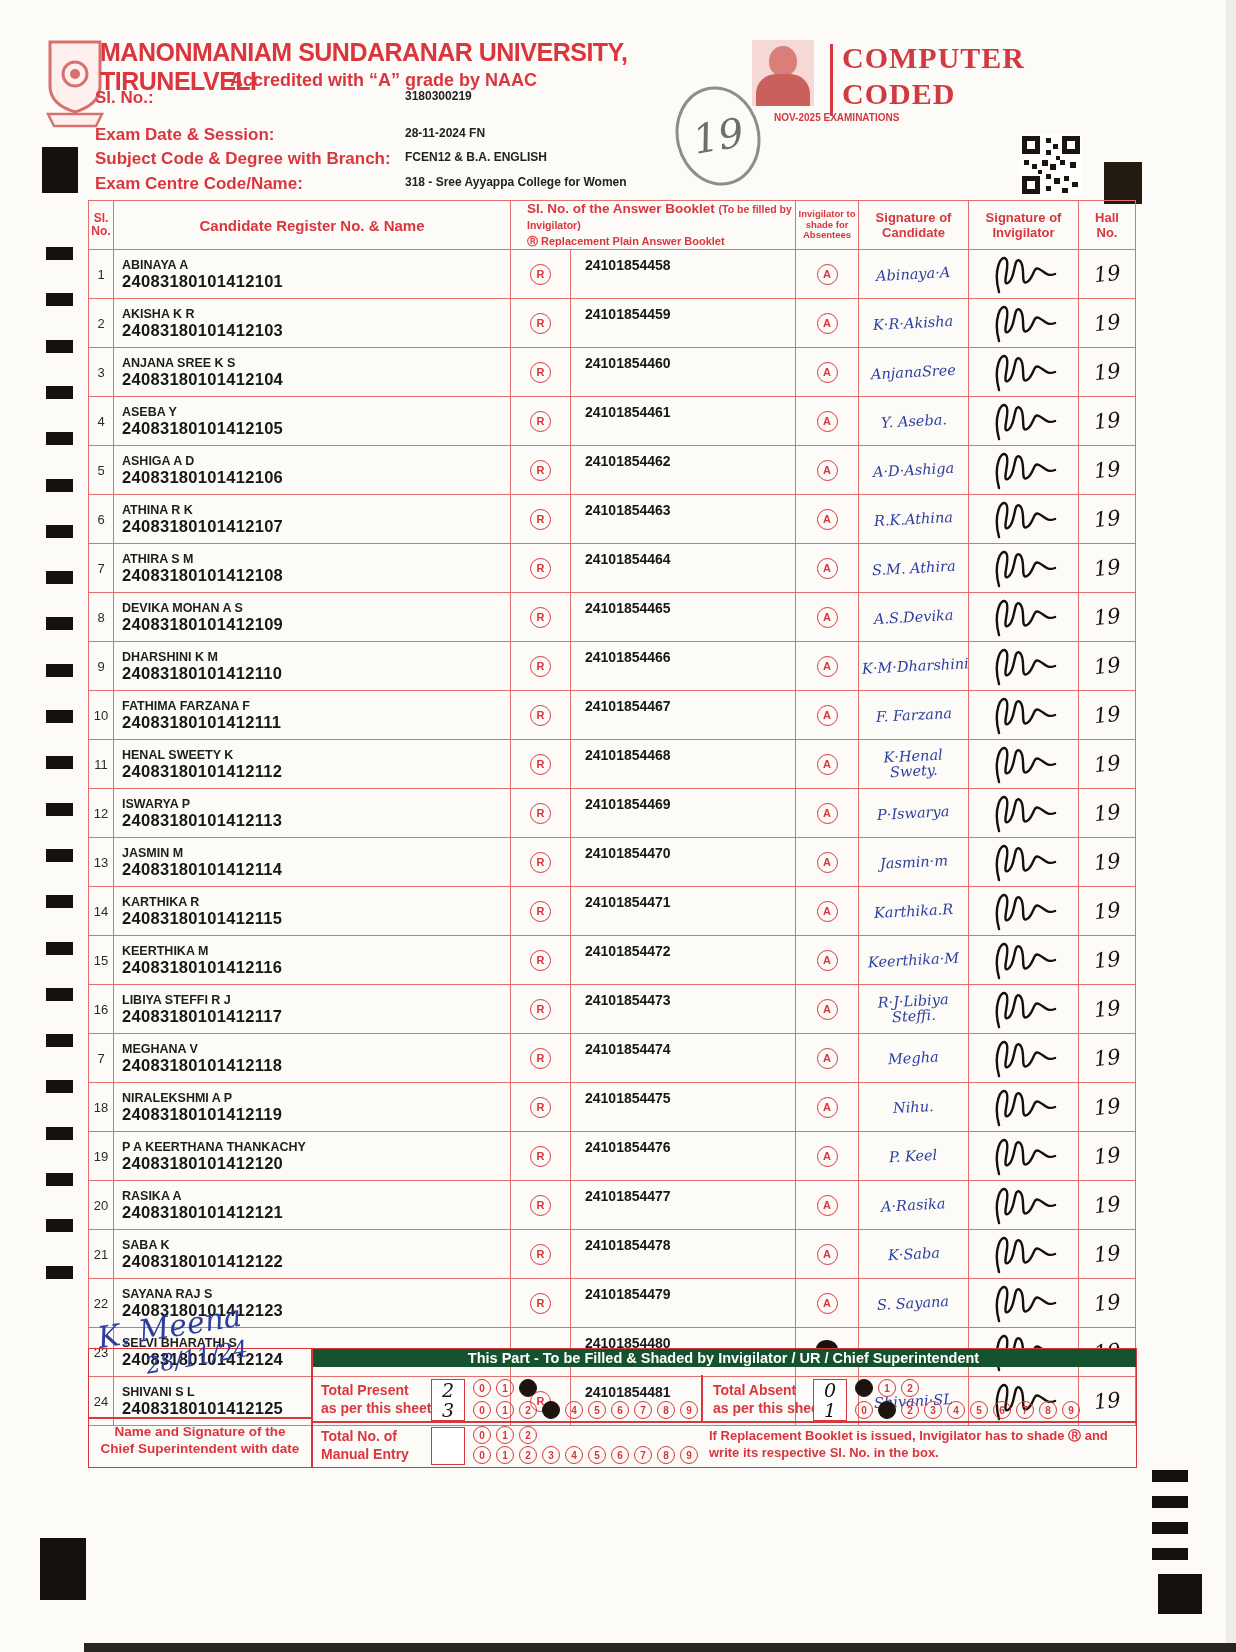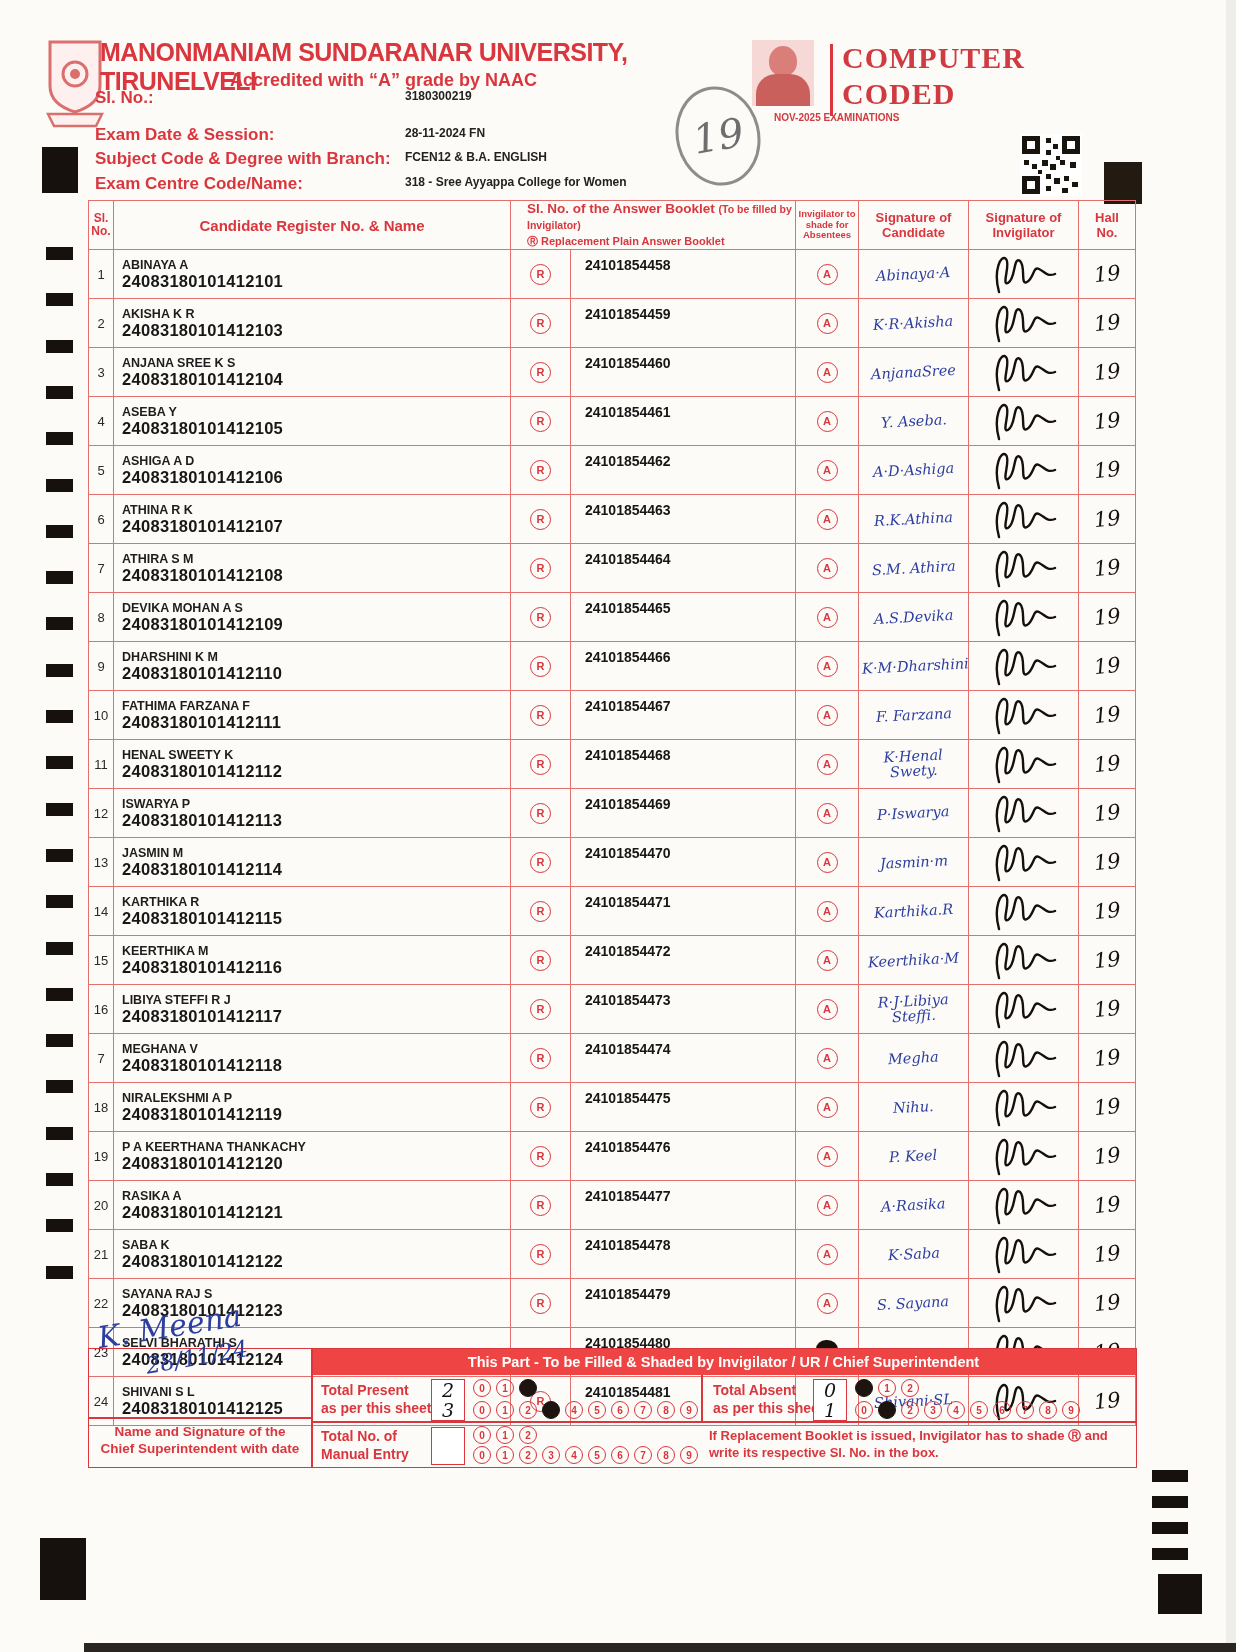--- a/index.html
+++ b/index.html
@@ -49,21 +49,21 @@
   .c-booklet{vertical-align:top;padding:7px 0 0 14px;font-size:14px;font-weight:bold;color:#161616;}
   .blob{display:none;width:22px;height:20px;background:#19110b;border-radius:48% 52% 55% 45%;}
   tr.absent .blob{display:inline-block;}
   .c-sig{text-align:center;vertical-align:middle;padding:0 3px;}
   .hand-blue{display:inline-block;font-family:"DejaVu Serif",serif;font-style:italic;font-size:14.5px;color:#2c3e9f;transform:rotate(-3deg);line-height:15px;}
   .c-invsig{text-align:center;vertical-align:middle;}
   .c-hall{text-align:center;vertical-align:middle;}
   .hand-black{font-family:"DejaVu Serif",serif;font-style:italic;font-size:21px;color:#17120e;display:inline-block;transform:rotate(-6deg);}
   
   #footer-box{position:absolute;left:88px;top:1348px;width:1047px;height:118px;border:1.5px solid #d9363e;}
-  #footer-banner{position:absolute;left:222px;top:0;width:825px;height:26px;background:#ef4444;color:#fff;font-size:14.5px;font-weight:bold;display:flex;align-items:center;justify-content:center;}
+  #footer-banner{position:absolute;left:222px;top:0;width:825px;height:18px;background:#14532d;color:#fff;font-size:14.5px;font-weight:bold;display:flex;align-items:center;justify-content:center;}
   .fline{position:absolute;background:#d9363e;}
   #chief-label{position:absolute;left:0;top:74px;width:222px;text-align:center;font-size:13.5px;font-weight:bold;color:#d9363e;line-height:17px;}
   #chief-sig{position:absolute;left:8px;top:-40px;width:214px;color:#2c3e9f;font-family:"DejaVu Serif",serif;font-style:italic;}
   #chief-sig .nm{font-size:30px;display:inline-block;transform:rotate(-9deg);}
   #chief-sig .dt{font-size:23px;display:inline-block;transform:rotate(-10deg);margin-left:48px;}
   .tot-label{position:absolute;font-size:14px;font-weight:bold;color:#d9363e;line-height:18px;}
   .hand-box{position:absolute;border:1.5px solid #d9363e;background:#fff;}
   .hand-box span{display:block;text-align:center;font-family:"DejaVu Serif",serif;font-style:italic;font-size:19px;line-height:20px;color:#17120e;}
   .bubble-row{position:absolute;display:flex;gap:5px;}
   .bubble{width:16px;height:16px;border:1.3px solid #d9363e;border-radius:50%;color:#d9363e;font-size:10px;font-weight:bold;display:inline-flex;align-items:center;justify-content:center;flex:0 0 auto;}

